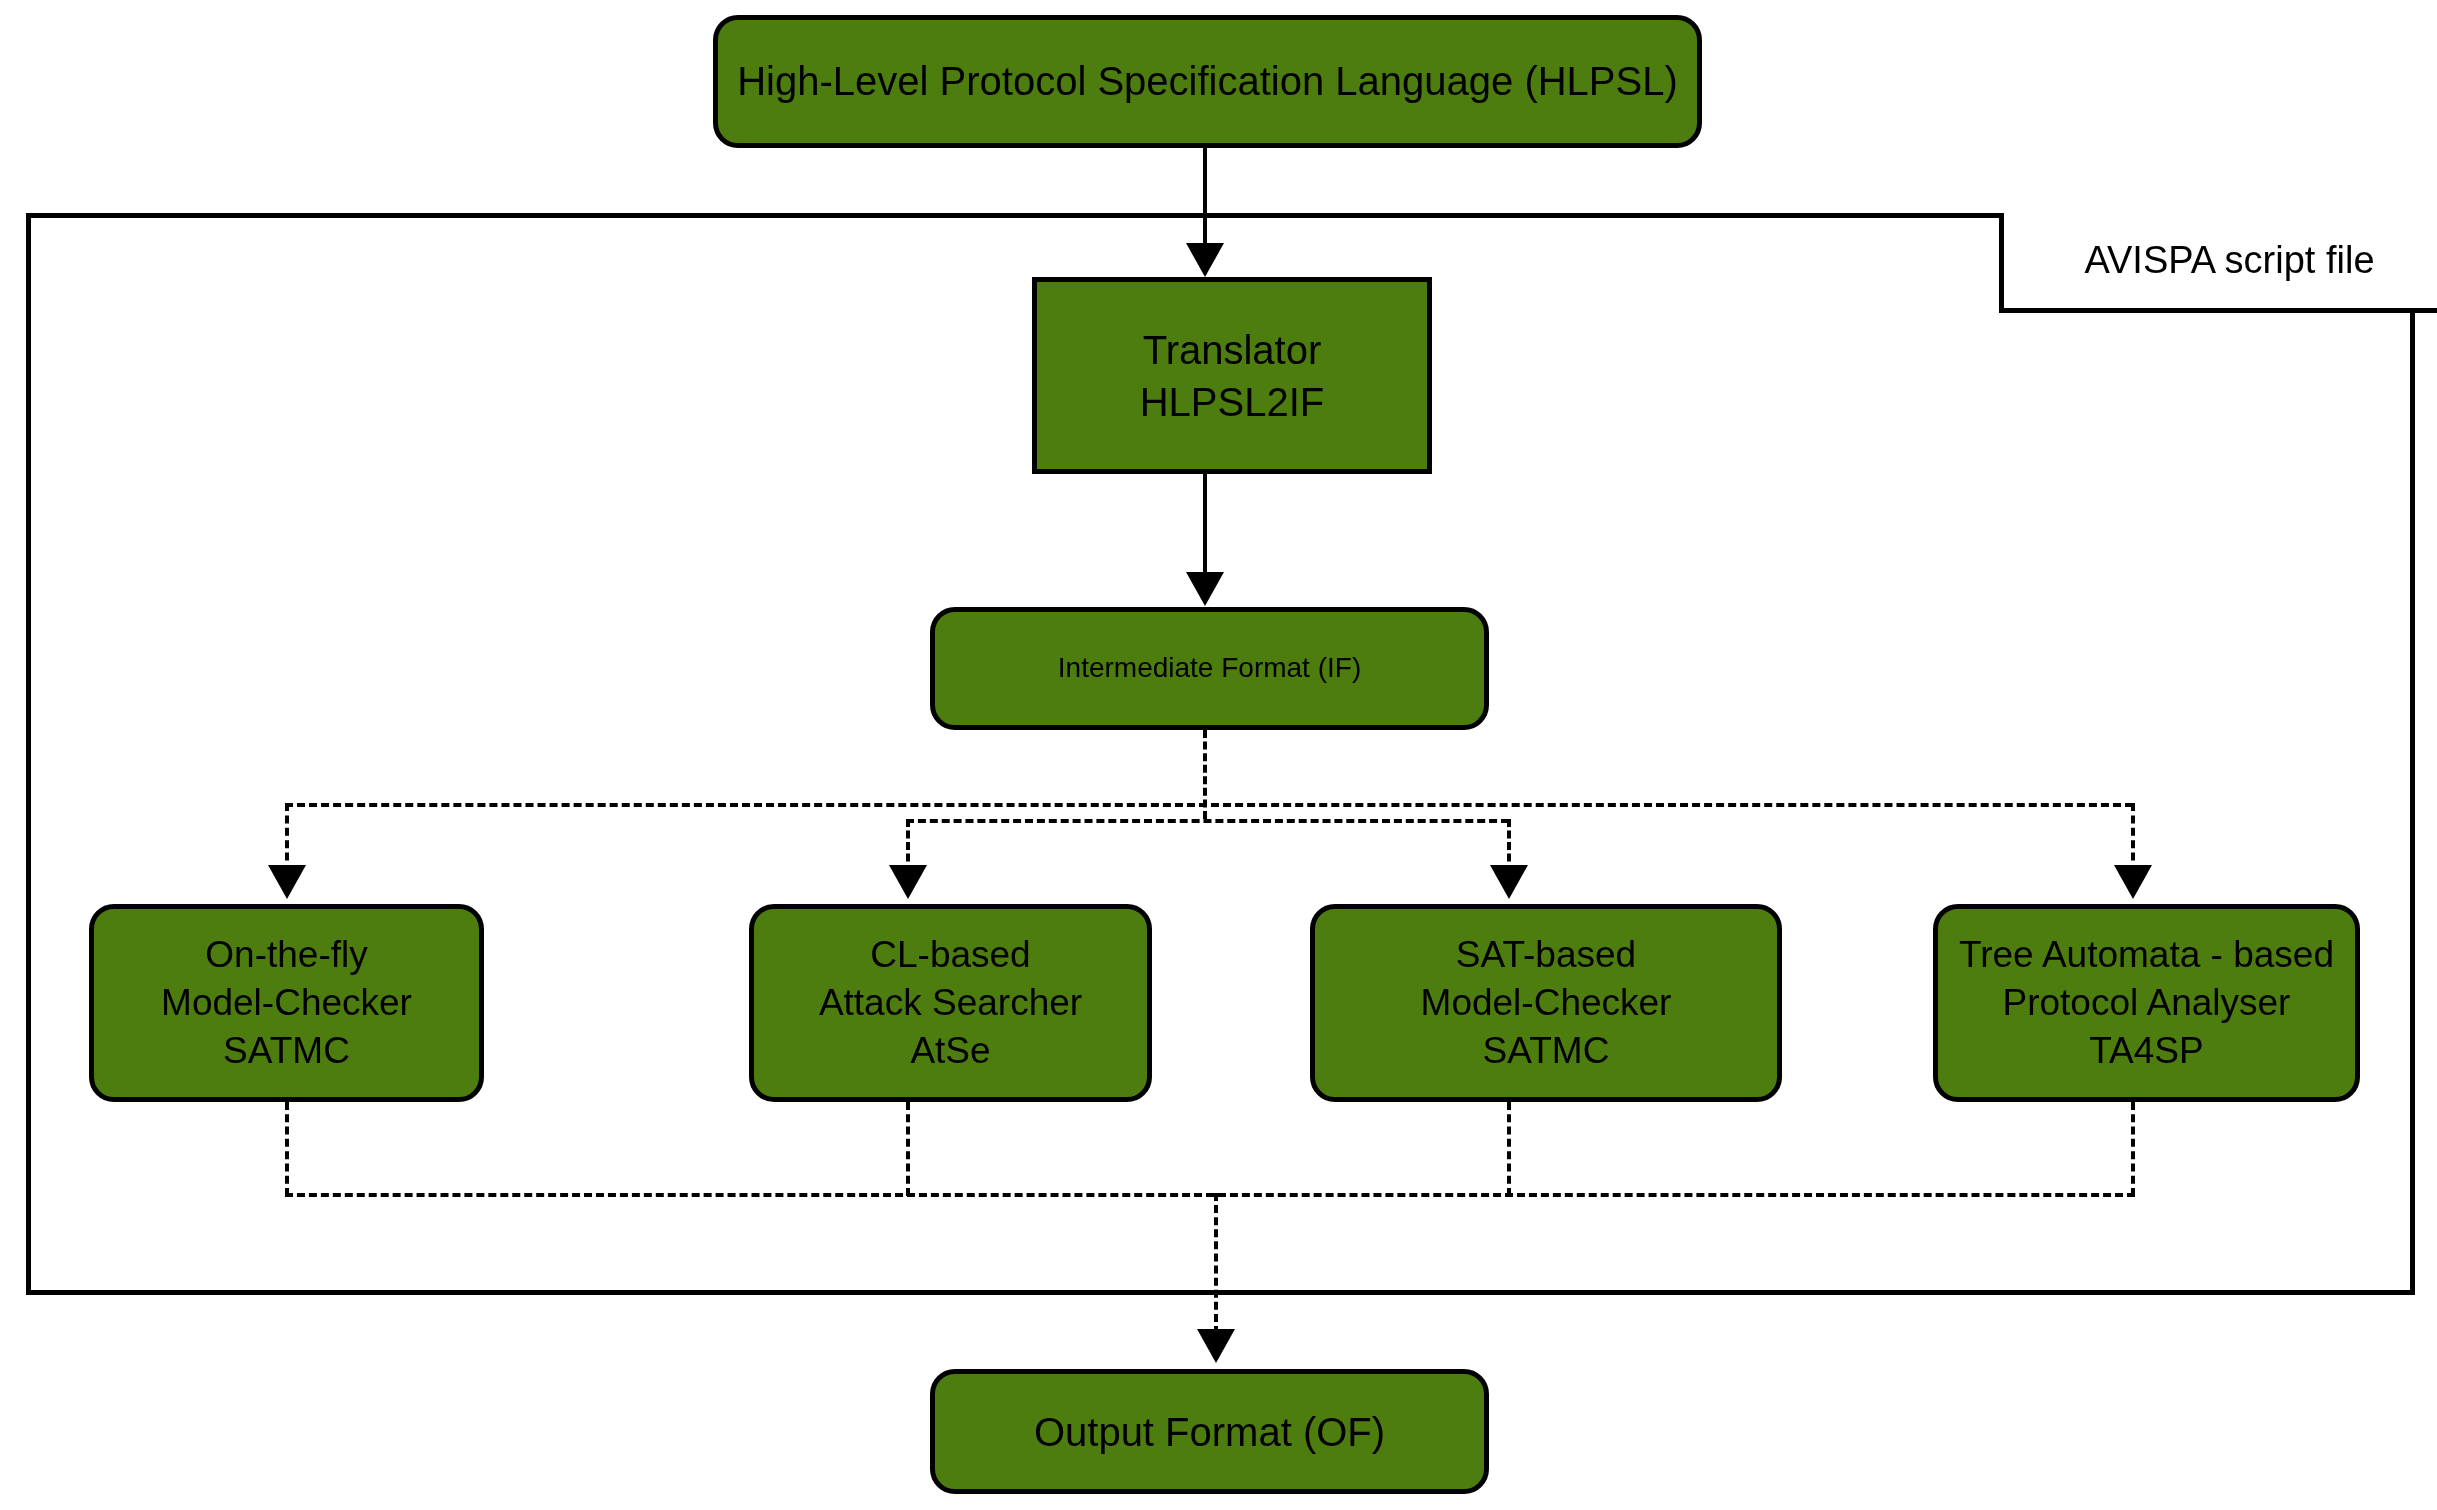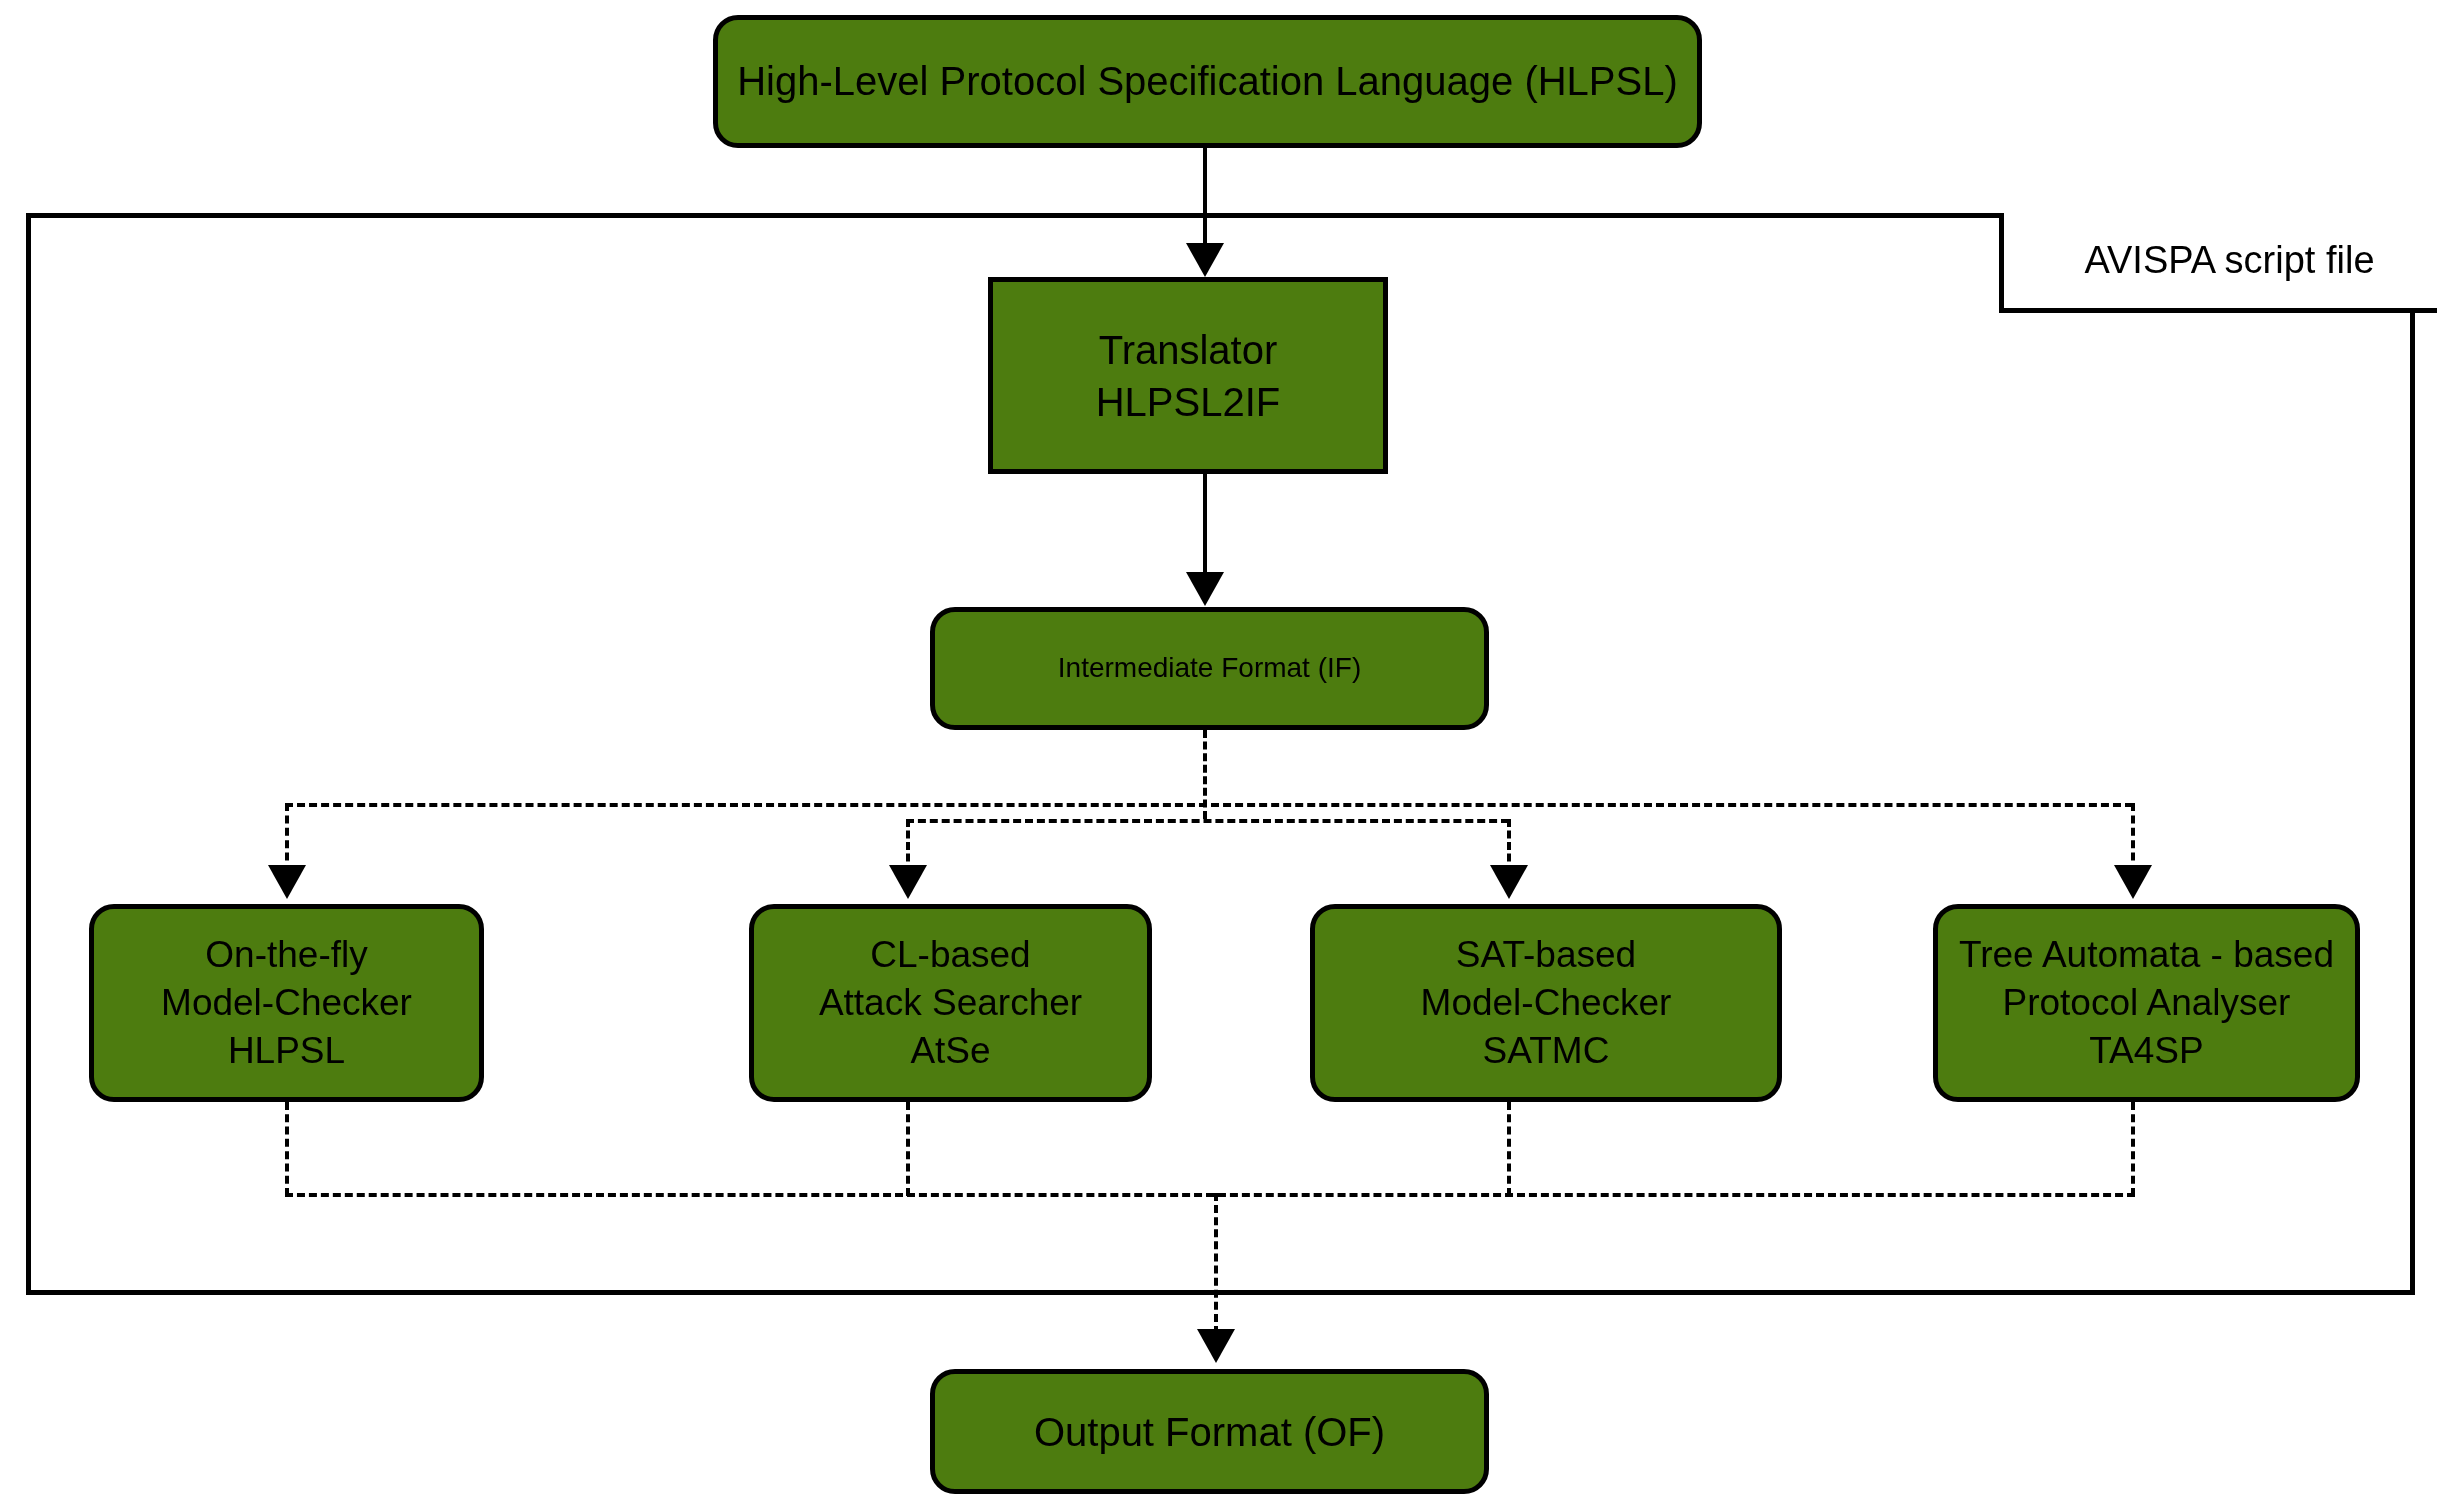--- a/index.html
+++ b/index.html
@@ -28,21 +28,21 @@
     color: #000000;
     border: 5.1px solid #000000;
     line-height: 1.30;
     z-index: 3;
   }
   .node.rounded { border-radius: 25px; }
   .node.sharp   { border-radius: 0; }
   .node .label { white-space: pre-line; padding: 0 13.2px; }
 
   #hlpsl-box       { left: 713px;  top: 14.7px;   width: 989px; height: 133px; font-size: 40px; }
-  #translator-box  { left: 988px; top: 277px;  width: 400px;  height: 197px; font-size: 40px; }
+  #translator-box  { left: 1032px; top: 277px;  width: 400px;  height: 197px; font-size: 40px; }
   #if-box          { left: 930px; top: 607px;  width: 559px;  height: 123px; font-size: 28px; }
   #of-box          { left: 930px; top: 1369px; width: 559px;  height: 125px; font-size: 40px; }
 
   .analyzer { top: 904px; height: 198px; font-size: 37px; }
   #ofmc-box   { left: 89px;  width: 395px; }
   #atse-box   { left: 701px;  width: 403px; margin-left: 48px; }
   #satmc-box  { left: 1310px; width: 472px; }
   #ta4sp-box  { left: 1933px; width: 427px; }
 
   
@@ -144,21 +144,21 @@
 
   <div class="dashed-v" style="left:1507px; top:819px; height:54px;"></div>
   <div class="arrow" style="left:1490px; top:865px;"></div>
 
   <div class="dashed-v" style="left:2131px; top:803px; height:70px;"></div>
   <div class="arrow" style="left:2114px; top:865px;"></div>
 
   <div class="node rounded analyzer" id="ofmc-box">
     <span class="label">On-the-fly
 Model-Checker
-HLPSL</span>
+SATMC</span>
   </div>
   <div class="node rounded analyzer" id="atse-box">
     <span class="label">CL-based
 Attack Searcher
 AtSe</span>
   </div>
   <div class="node rounded analyzer" id="satmc-box">
     <span class="label">SAT-based
 Model-Checker
 SATMC</span>

